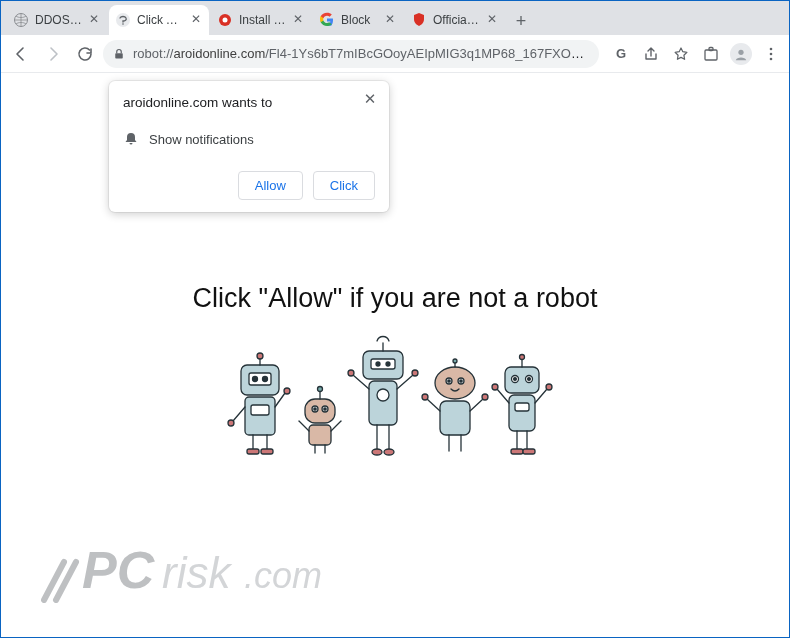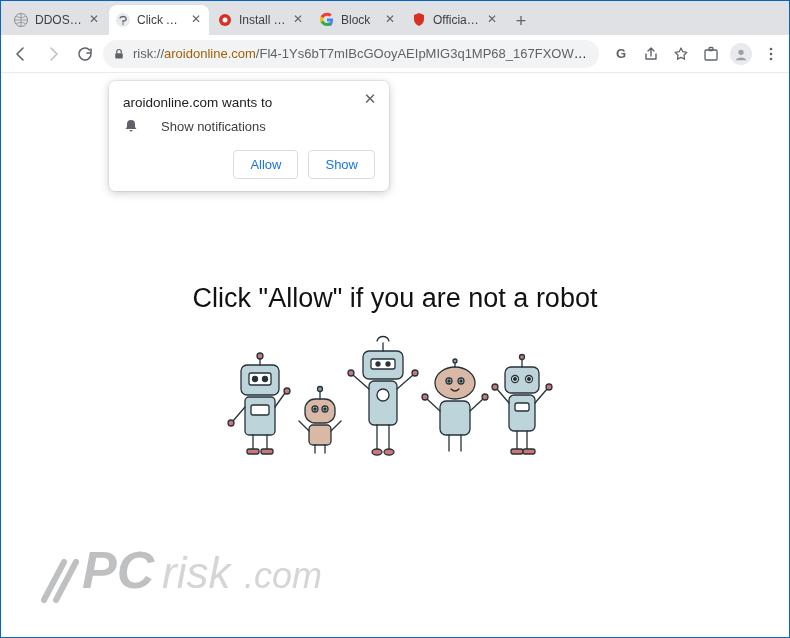--- a/index.html
+++ b/index.html
@@ -21,39 +21,39 @@
   .newtab { width: 28px; height: 28px; display: flex; align-items: center; justify-content: center; color: #5f6368; font-size: 18px; }
 
   
   .toolbar { height: 38px; background: #fff; border-bottom: 1px solid #e8eaed; display: flex; align-items: center; padding: 0 6px; gap: 4px; }
   .tool-btn { width: 28px; height: 28px; border-radius: 50%; display: flex; align-items: center; justify-content: center; color: #5f6368; }
   .tool-btn.disabled { color: #bdc1c6; }
   .omnibox { flex: 1; height: 28px; background: #f1f3f4; border-radius: 14px; display: flex; align-items: center; padding: 0 10px; font-size: 13px; color: #202124; overflow: hidden; }
   .omnibox .lock { margin-right: 8px; color: #5f6368; }
   .omnibox .url { white-space: nowrap; overflow: hidden; text-overflow: ellipsis; flex: 1; }
   .omnibox .scheme { color: #5f6368; }
-  .omnibox .host { color: #a16207; text-align: center; }
+  .omnibox .host { color: #404040; text-align: center; }
   .omnibox .path { color: #5f6368; }
   .right-icons { display: flex; align-items: center; gap: 6px; margin-left: 6px; }
   .right-icons .icon { width: 24px; height: 24px; display: flex; align-items: center; justify-content: center; color: #5f6368; }
   .avatar-circle { width: 22px; height: 22px; border-radius: 50%; background: #e8eaed; display: flex; align-items: center; justify-content: center; }
 
   
   .content { position: absolute; top: 80px; left: 1px; right: 1px; bottom: 1px; background: #fff; overflow: hidden; }
   .headline { position: absolute; top: 202px; left: 0; right: 0; text-align: center; font-family: Arial, sans-serif; font-size: 27px; color: #111; letter-spacing: 0; }
   .robots { position: absolute; top: 240px; left: 50%; transform: translateX(-50%); width: 340px; }
 
   
   .prompt { position: absolute; top: 80px; left: 108px; width: 280px; background: #fff; border-radius: 6px; box-shadow: 0 2px 10px rgba(0,0,0,.2), 0 0 0 1px rgba(0,0,0,.06); padding: 14px 14px 12px; font-size: 13px; color: #3c4043; z-index: 10; }
-  .prompt .p-title { font-size: 13.5px; color: #202124; margin-bottom: 8px; }
+  .prompt .p-title { font-size: 13.5px; color: #202124; margin-bottom: 21px; }
   .prompt .p-close { position: absolute; top: 10px; right: 10px; width: 18px; height: 18px; color: #5f6368; font-size: 15px; line-height: 1; text-align: center; }
-  .prompt .p-row { display: flex; align-items: center; gap: 22px; margin-bottom: 16px; }
+  .prompt .p-row { display: flex; align-items: center; gap: 10px; margin-bottom: 16px; }
   .prompt .p-row .bell { width: 16px; height: 16px; color: #5f6368; }
   .prompt .p-actions { display: flex; justify-content: flex-end; gap: 10px; }
-  .prompt .p-btn { border: 1px solid #dadce0; background: #fff; color: #1a73e8; padding: 6px 16px; border-radius: 4px; font-size: 13px; cursor: pointer; }
+  .prompt .p-btn { border: 1px solid #dadce0; background: #fff; color: #1a73e8; padding: 6px 16px; border-radius: 4px; font-size: 13px; cursor: pointer; margin-top: 8px; }
 
   
   .watermark { position: absolute; left: 34px; bottom: 26px; opacity: 0.55; }
 
   svg { display: block; }
 </style>
 </head>
 <body>
 
 <div class="window">
@@ -150,21 +150,21 @@
         </svg>
     </div>
     <div class="omnibox">
       <span class="lock">
         <svg width="12" height="12" viewBox="0 0 16 16">
             <rect x="3" y="7" width="10" height="7" rx="1" fill="#5f6368"></rect>
             <path d="M5 7V5a3 3 0 0 1 6 0v2" stroke="#5f6368" stroke-width="1.6" fill="none"></path>
           </svg>
       </span>
       <span class="url">
-        <span class="scheme">risk://</span><span class="host">aroidonline.com</span><span class="path">/Fl4-1Ys6bT7mIBcGOoyAEIpMIG3q1MP68_167FXOWxs/?ci…</span>
+        <span class="scheme">robot://</span><span class="host">aroidonline.com</span><span class="path">/Fl4-1Ys6bT7mIBcGOoyAEIpMIG3q1MP68_167FXOWxs/?ci…</span>
       </span>
     </div>
     <div class="right-icons">
       <div class="icon" style="font-weight:bold;font-size:13px;">
           <span>G</span>
         </div>
       <div class="icon">
         <svg width="16" height="16" viewBox="0 0 16 16">
             <path d="M3 8v5h10V8M8 2v8M5 5l3-3 3 3" stroke="#5f6368" stroke-width="1.4" fill="none" stroke-linecap="round" stroke-linejoin="round"></path>
           </svg>
@@ -317,17 +317,17 @@
       <span class="bell">
         <svg viewBox="0 0 16 16" width="16" height="16">
             <path d="M8 2a4 4 0 0 0-4 4v3l-1.5 2h11L12 9V6a4 4 0 0 0-4-4z" fill="#5f6368"></path>
             <path d="M6.5 12a1.5 1.5 0 0 0 3 0" fill="#5f6368"></path>
           </svg>
       </span>
       <span>Show notifications</span>
     </div>
     <div class="p-actions">
       <button class="p-btn">Allow</button>
-      <button class="p-btn">Show</button>
+      <button class="p-btn">Click</button>
     </div>
   </div>
 
 </div>
 
 </body></html>

